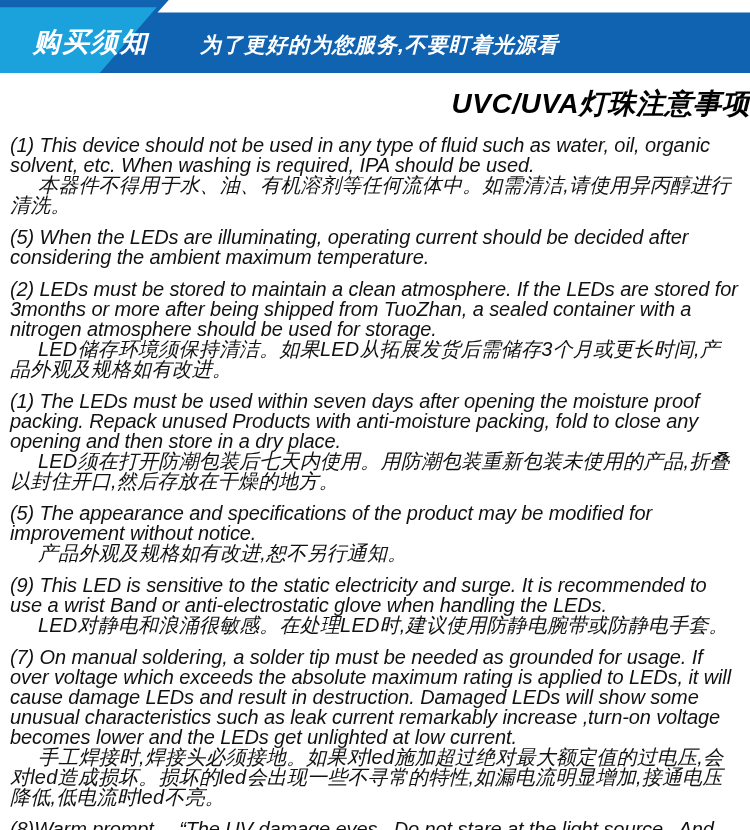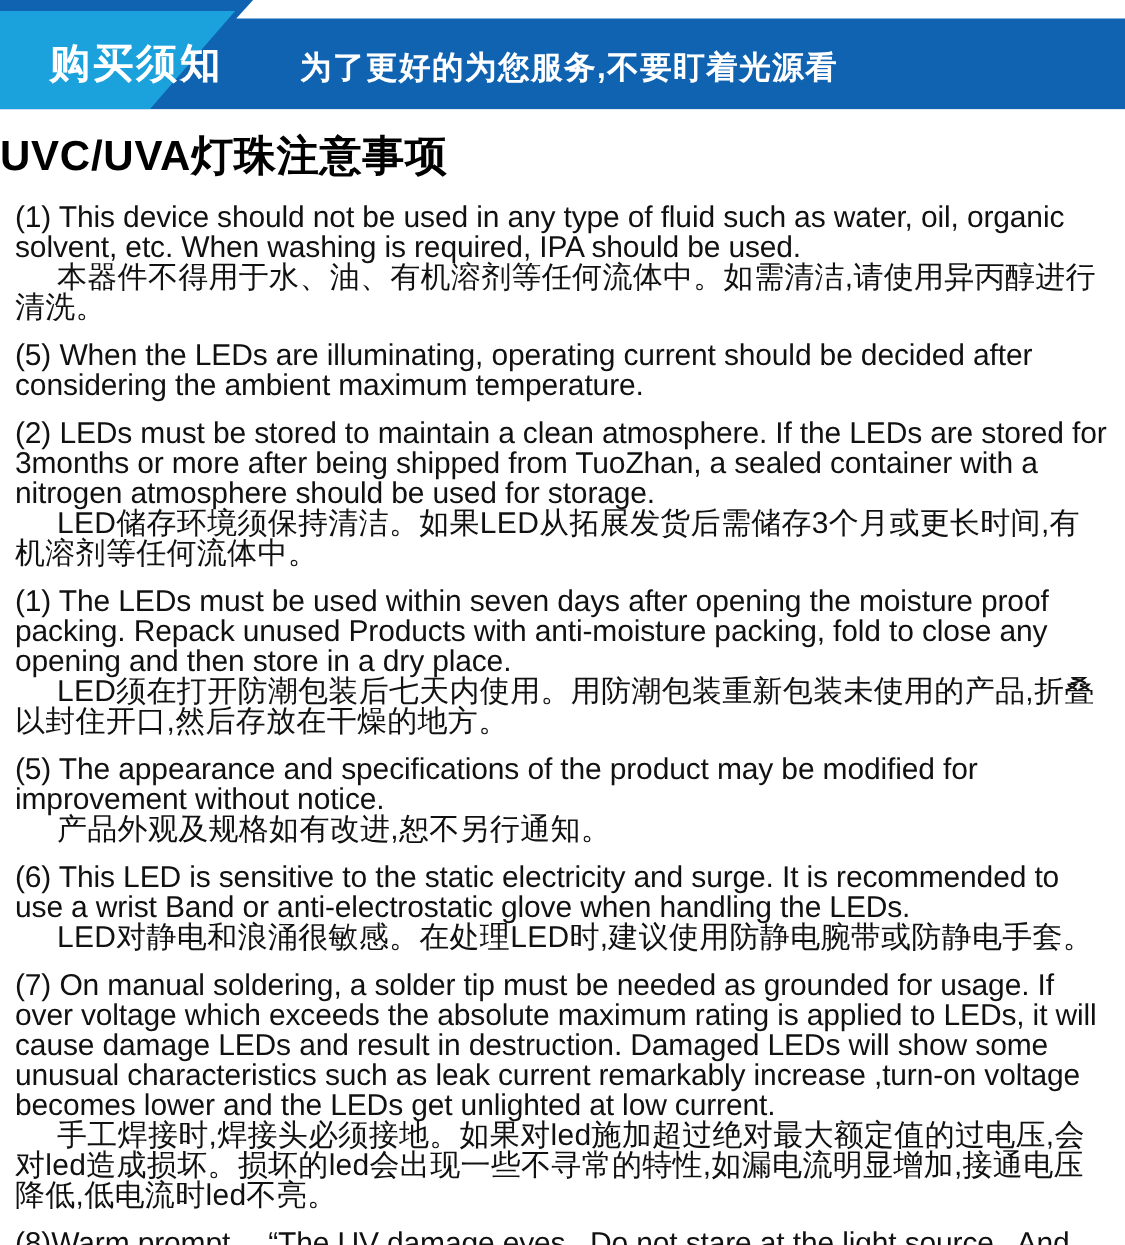--- a/index.html
+++ b/index.html
@@ -10,20 +10,21 @@
   }
   *{margin:0;padding:0;box-sizing:border-box;}
   html,body{background:#fff;}
   .page{
     position:relative;
     width:750px;height:830px;
     background:var(--bg);
     overflow:hidden;
     font-family:"Liberation Sans","DejaVu Sans",sans-serif;
     color:var(--text);
+    font-style:italic;
   }
   
   .banner{position:relative;width:750px;height:73px;background:#fff;}
   .banner-dark{
     position:absolute;inset:0;
     background:var(--banner_dark);
     clip-path:polygon(0% 0%, 22.5% 0%, 21% 17%, 100% 17%, 100% 100%, 0% 100%);
   }
   .banner-light{
     position:absolute;inset:0;
@@ -35,22 +36,22 @@
     font-size:27px;font-weight:bold;color:#fff;
     letter-spacing:2px;white-space:nowrap;
   }
   .banner-subtitle{
     position:absolute;left:200px;top:31px;
     font-size:21px;font-weight:bold;color:#fff;
     letter-spacing:1px;white-space:nowrap;
   }
   
   .page-title{
-    margin:12px 0 12px 0;
-    text-align:left;
+    margin:12px 0 12px 12px;
+    text-align:right;
     font-size:28px;font-weight:bold;color:#000;
     letter-spacing:0.5px;
   }
   .notices{
     padding:0 10px;
   }
   .notice{
     margin-bottom:12px;
     font-size:20px;
     line-height:20px;
@@ -85,35 +86,35 @@
         <div class="en">(1) This device should not be used in any type of fluid such as water, oil, organic solvent, etc. When washing is required, IPA should be used.</div>
         <div class="zh">本器件不得用于水、油、有机溶剂等任何流体中。如需清洁,请使用异丙醇进行清洗。</div>
       </div>
 
       <div class="notice">
         <div class="en">(5) When the LEDs are illuminating, operating current should be decided after considering the ambient maximum temperature.</div>
       </div>
 
       <div class="notice">
         <div class="en">(2) LEDs must be stored to maintain a clean atmosphere. If the LEDs are stored for 3months or more after being shipped from TuoZhan, a sealed container with a nitrogen atmosphere should be used for storage.</div>
-        <div class="zh">LED储存环境须保持清洁。如果LED从拓展发货后需储存3个月或更长时间,有机溶剂等任何流体中。</div>
+        <div class="zh">LED储存环境须保持清洁。如果LED从拓展发货后需储存3个月或更长时间,产品外观及规格如有改进。</div>
       </div>
 
       <div class="notice">
         <div class="en">(1) The LEDs must be used within seven days after opening the moisture proof packing. Repack unused Products with anti-moisture packing, fold to close any opening and then store in a dry place.</div>
         <div class="zh">LED须在打开防潮包装后七天内使用。用防潮包装重新包装未使用的产品,折叠以封住开口,然后存放在干燥的地方。</div>
       </div>
 
       <div class="notice">
         <div class="en">(5) The appearance and specifications of the product may be modified for improvement without notice.</div>
         <div class="zh">产品外观及规格如有改进,恕不另行通知。</div>
       </div>
 
       <div class="notice">
-        <div class="en">(6) This LED is sensitive to the static electricity and surge. It is recommended to use a wrist Band or anti-electrostatic glove when handling the LEDs.</div>
+        <div class="en">(9) This LED is sensitive to the static electricity and surge. It is recommended to use a wrist Band or anti-electrostatic glove when handling the LEDs.</div>
         <div class="zh">LED对静电和浪涌很敏感。在处理LED时,建议使用防静电腕带或防静电手套。</div>
       </div>
 
       <div class="notice">
         <div class="en">(7) On manual soldering, a solder tip must be needed as grounded for usage. If over voltage which exceeds the absolute maximum rating is applied to LEDs, it will cause damage LEDs and result in destruction. Damaged LEDs will show some unusual characteristics such as leak current remarkably increase ,turn-on voltage becomes lower and the LEDs get unlighted at low current.</div>
         <div class="zh">手工焊接时,焊接头必须接地。如果对led施加超过绝对最大额定值的过电压,会对led造成损坏。损坏的led会出现一些不寻常的特性,如漏电流明显增加,接通电压降低,低电流时led不亮。</div>
       </div>
 
       <div class="notice">
         <div class="en">(8)Warm prompt 　“The UV damage eyes , Do not stare at the light source , And don't shine a light into someone's eyes”</div>

